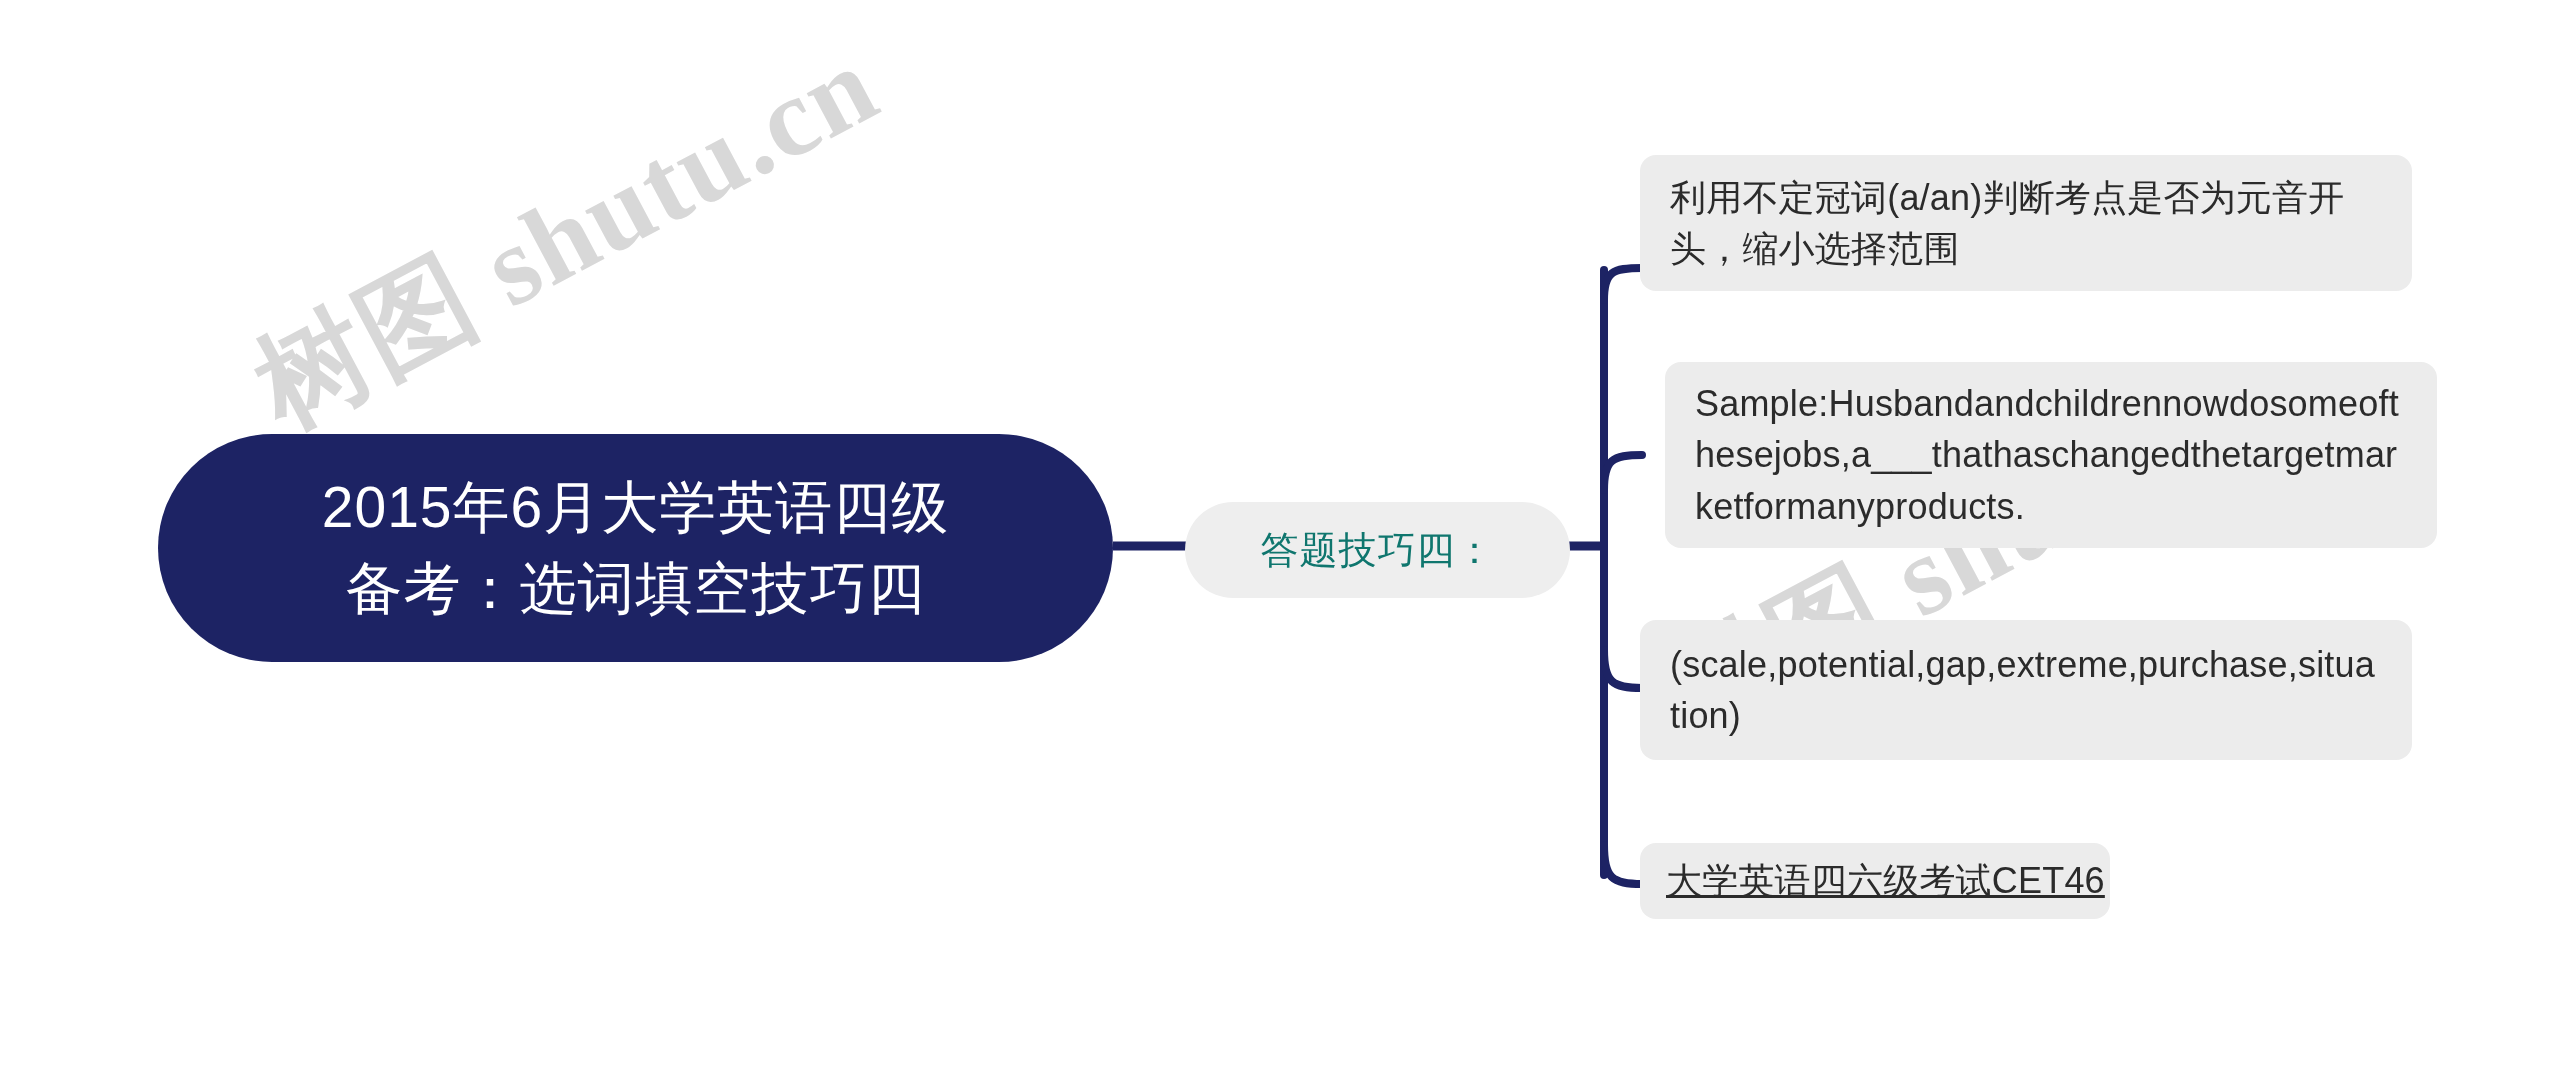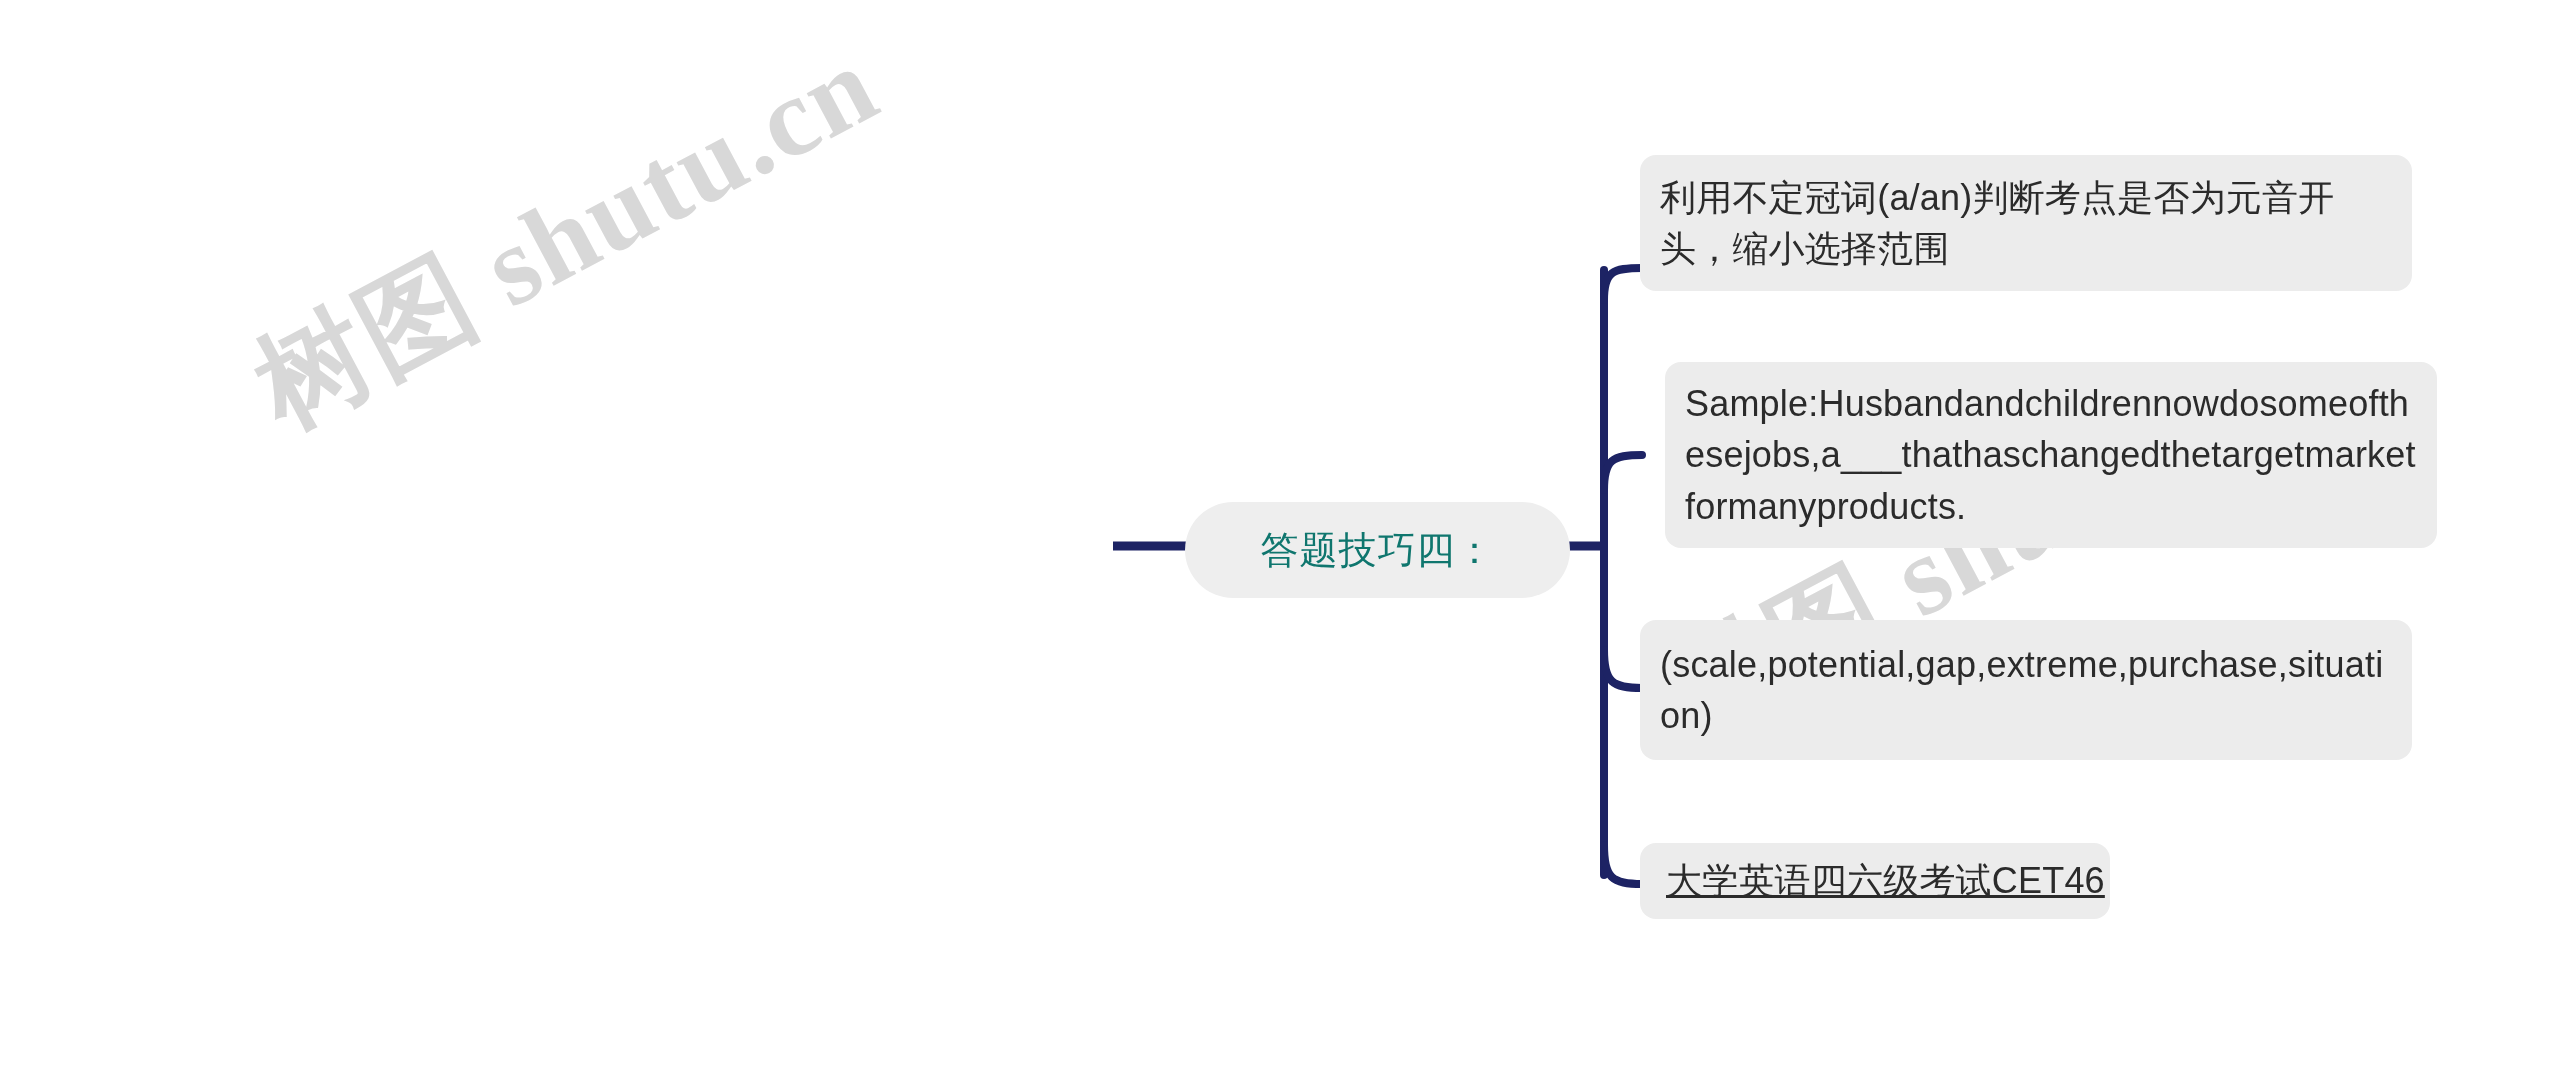--- a/index.html
+++ b/index.html
@@ -102,21 +102,21 @@
   .mid-node .label {
     font-size: 38px;
     color: #0f766e;
     letter-spacing: 1px;
     white-space: nowrap;
   }
 
   .leaf-node {
     background: #ececec;
     border-radius: 16px;
-    padding: 26px 20px;
+    padding: 26px 30px;
     align-items: center;
   }
   .leaf-node .label {
     font-size: 36px;
     line-height: 1.42;
     color: #2b2b2b;
     letter-spacing: 0.2px;
     word-break: break-all;
     overflow-wrap: anywhere;
   }
@@ -145,20 +145,24 @@
 
     <path d="M 1604 300 C 1604 272 1612 268 1642 268" stroke="#1d2364" stroke-width="8" fill="none" stroke-linecap="round"></path>
 
     <path d="M 1604 490 C 1604 460 1612 455 1642 455" stroke="#1d2364" stroke-width="8" fill="none" stroke-linecap="round"></path>
 
     <path d="M 1604 650 C 1604 682 1612 688 1642 688" stroke="#1d2364" stroke-width="8" fill="none" stroke-linecap="round"></path>
 
     <path d="M 1604 845 C 1604 878 1612 884 1642 884" stroke="#1d2364" stroke-width="8" fill="none" stroke-linecap="round"></path>
   </svg>
 
+  <div class="node root-node">
+    <span class="label">2015年6月大学英语四级
+备考：选词填空技巧四</span>
+  </div>
 
   <div class="node mid-node">
     <span class="label">答题技巧四：</span>
   </div>
 
   <div class="node leaf-node leaf-1">
     <span class="label">利用不定冠词(a/an)判断考点是否为元音开头，缩小选择范围</span>
   </div>
 
   <div class="node leaf-node leaf-2">

